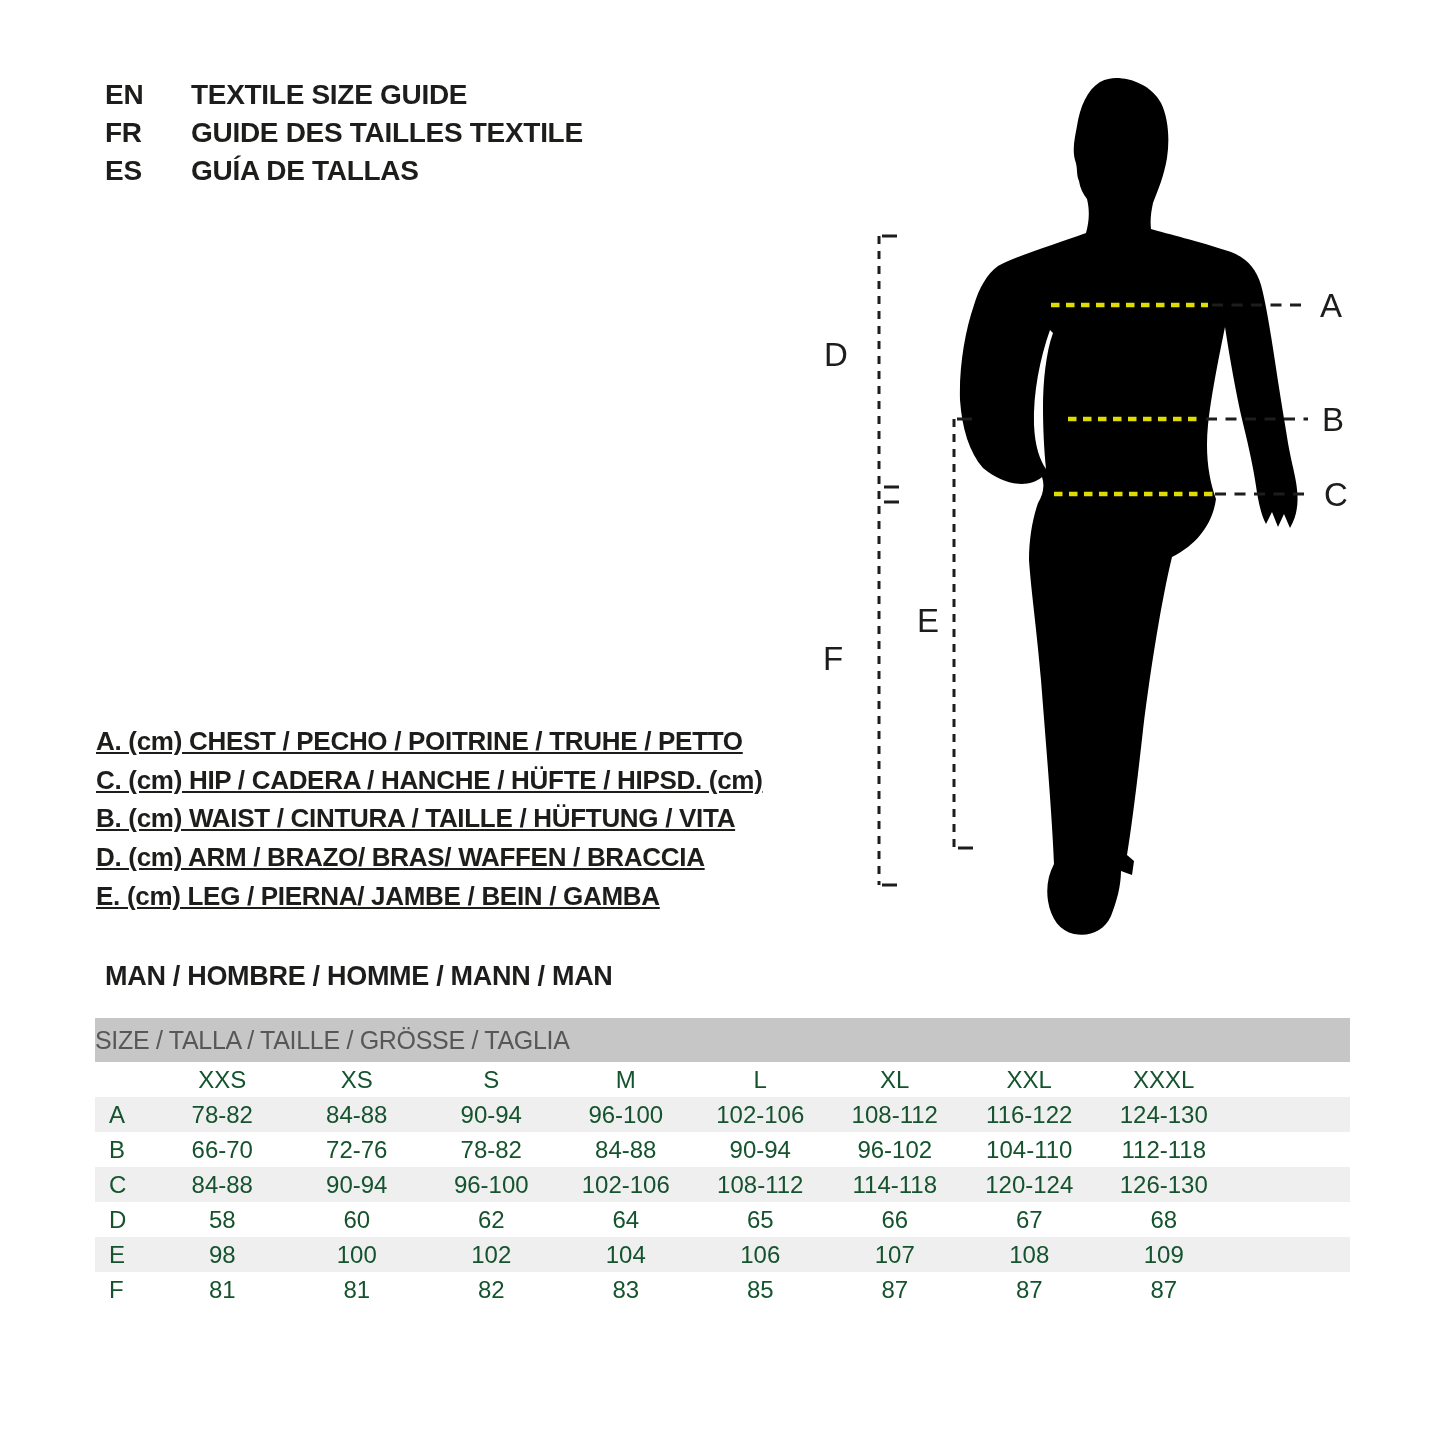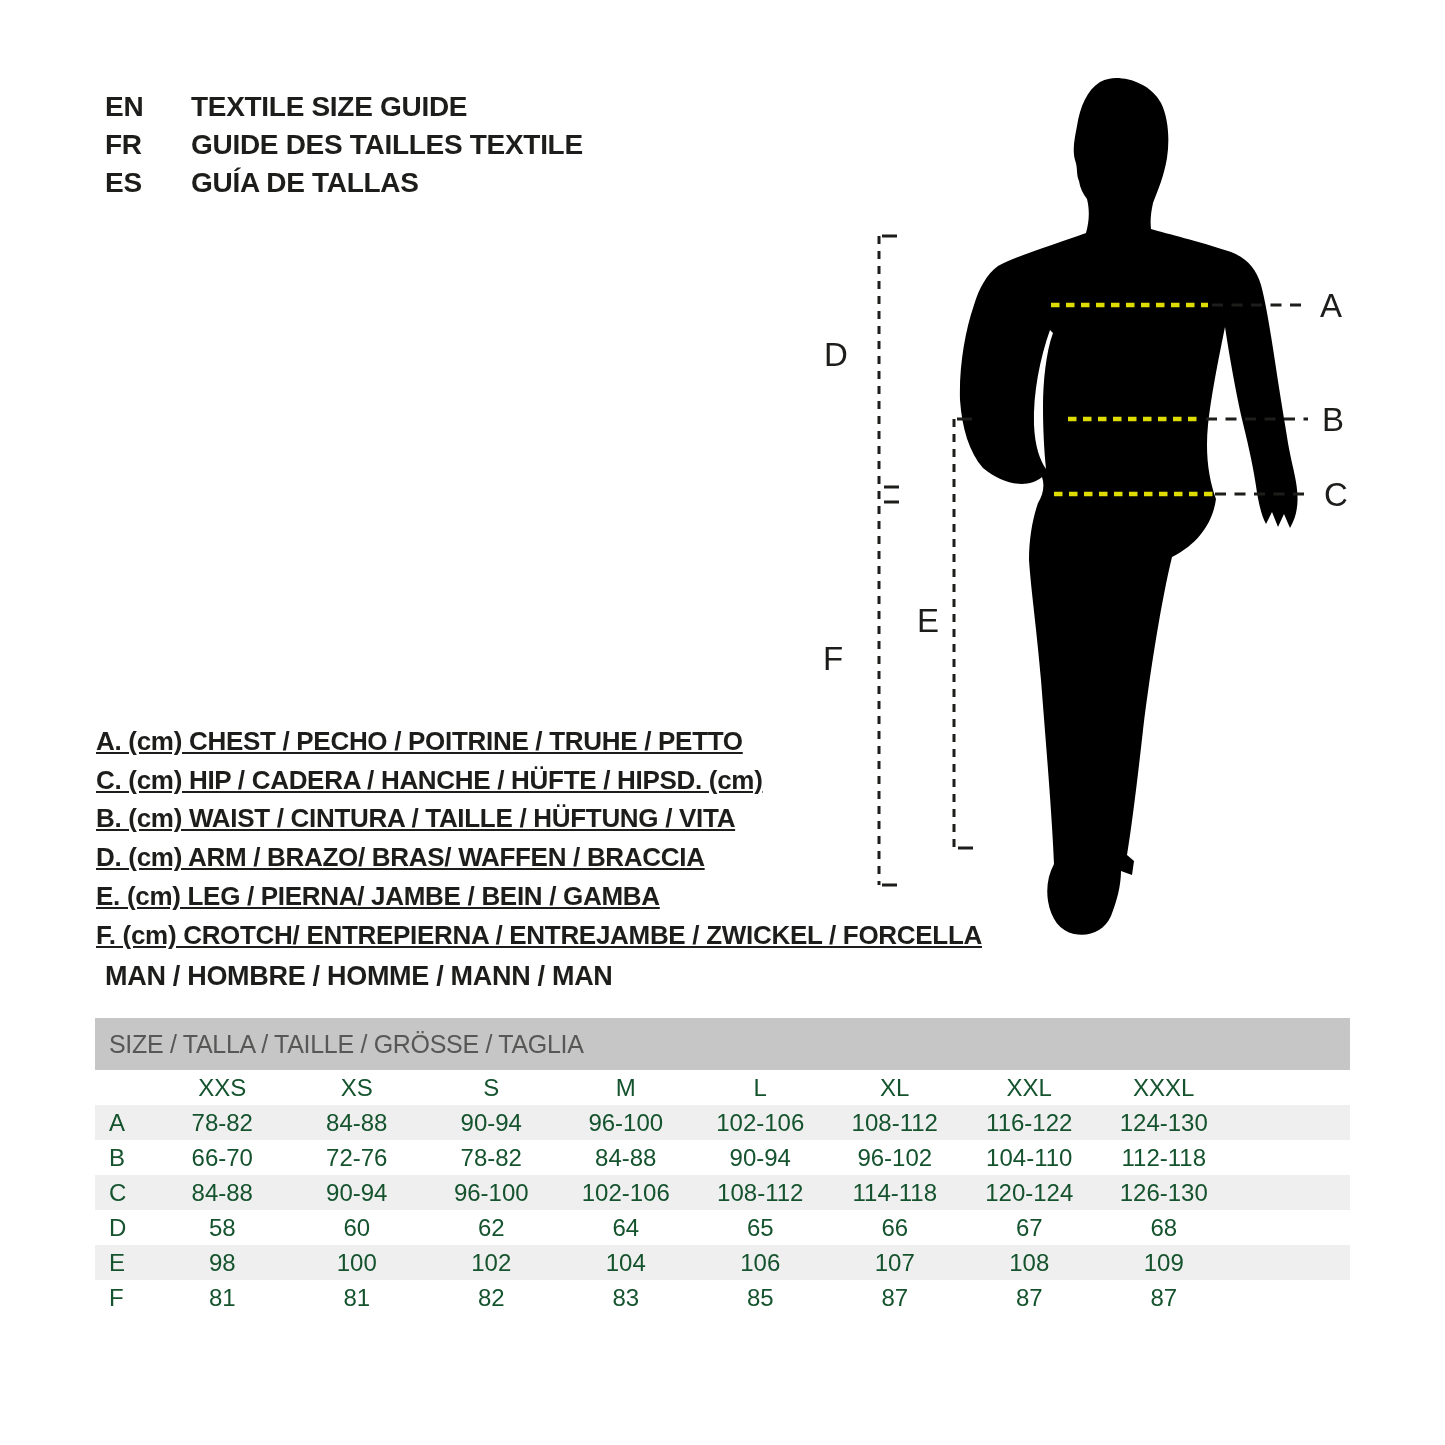--- a/index.html
+++ b/index.html
@@ -10,21 +10,21 @@
     background: #ffffff;
     font-family: "Liberation Sans", sans-serif;
     color: #1d1d1b;
     overflow: hidden;
   }
 
   
   .lang-block {
     position: absolute;
     left: 105px;
-    top: 88px;
+    top: 76px;
   }
   .lang-row {
     display: flex;
     height: 38px;
     align-items: center;
   }
   .lang-code {
     width: 86px;
     font-size: 28px;
     font-weight: 600;
@@ -81,26 +81,25 @@
   }
 
   
   .size-table {
     position: absolute;
     left: 95px;
     top: 1018px;
     width: 1255px;
   }
   .t-headerbar {
-    height: 52px;
+    height: 44px;
     background: #c6c6c6;
     color: #575756;
     display: flex;
     align-items: center;
-    padding-left: 14px;
     box-sizing: border-box;
     font-size: 25px;
     font-weight: 500;
     letter-spacing: -0.3px;
   }
   .t-row {
     display: grid;
     grid-template-columns: 60px repeat(8, 134.5px) 1fr;
     height: 35px;
     align-items: center;
@@ -208,21 +207,20 @@
     <text class="measure-letter" x="917" y="632">E</text>
     <text class="measure-letter" x="823" y="670">F</text>
   </svg>
 
   <div class="legend-block">
     <div class="legend-line">A. (cm) CHEST / PECHO / POITRINE / TRUHE / PETTO</div>
     <div class="legend-line">C. (cm) HIP / CADERA / HANCHE / HÜFTE / HIPSD. (cm)</div>
     <div class="legend-line">B. (cm) WAIST / CINTURA / TAILLE / HÜFTUNG / VITA</div>
     <div class="legend-line">D. (cm) ARM / BRAZO/ BRAS/ WAFFEN / BRACCIA</div>
     <div class="legend-line">E. (cm) LEG / PIERNA/ JAMBE / BEIN / GAMBA</div>
-    <div class="legend-line">F. (cm) CROTCH/ ENTREPIERNA / ENTREJAMBE / ZWICKEL / FORCELLA</div>
   </div>
 
   <div class="category-line">MAN / HOMBRE / HOMME / MANN / MAN</div>
 
   <div class="size-table">
     <div class="t-headerbar">SIZE / TALLA / TAILLE / GRÖSSE / TAGLIA</div>
 
     <div class="t-row">
       <div class="t-label"></div>
       <div class="t-cell">XXS</div>

